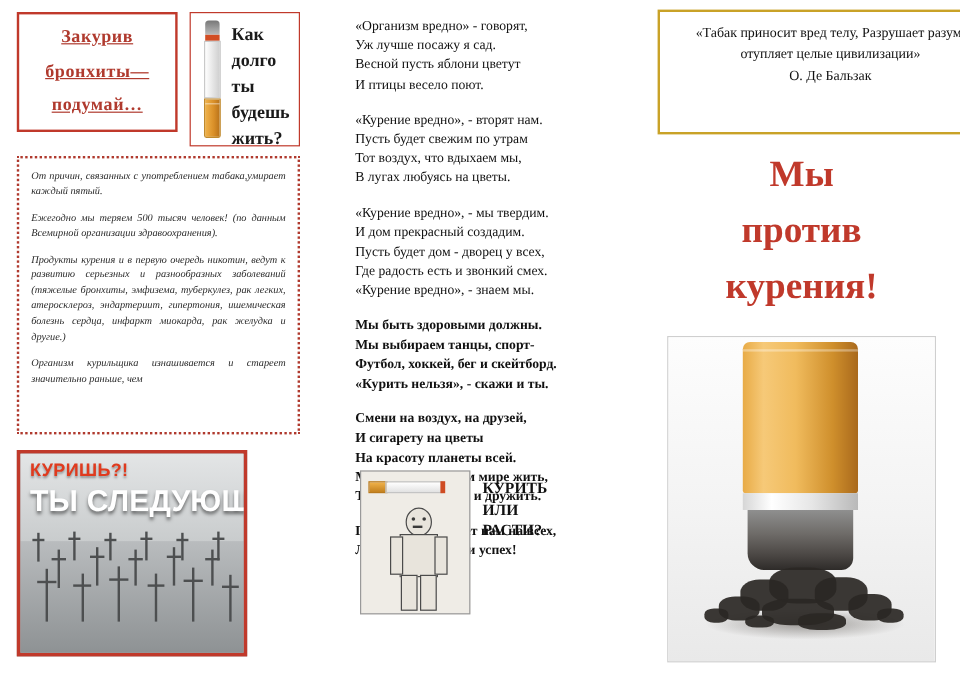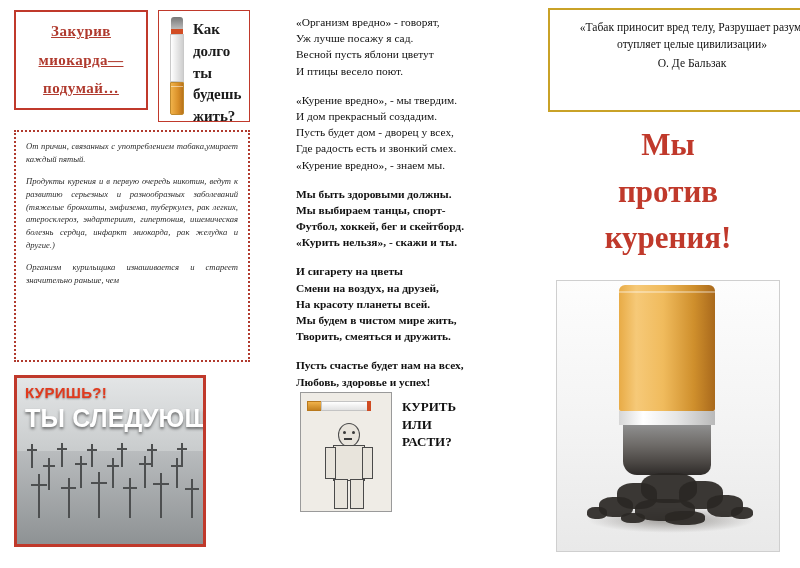--- a/index.html
+++ b/index.html
@@ -436,36 +436,37 @@
     background: radial-gradient(ellipse at center, rgba(90,85,80,0.55), rgba(255,255,255,0) 70%);
   }
 </style>
 </head>
 <body>
 
 <div class="page">
 
   <div class="title-box">
     <div class="line">Закурив</div>
-    <div class="line">миокарда—</div>
+    <div class="line">бронхиты—</div>
     <div class="line last">подумай…</div>
   </div>
 
   <div class="cig-box">
     <div class="cig-vert">
       <div class="ash"></div>
       <div class="ember"></div>
       <div class="paper"></div>
       <div class="filter"></div>
     </div>
     <div class="cig-q">Как долго ты будешь жить?</div>
   </div>
 
   <div class="facts-box">
     <p>От причин, связанных с употреблением табака,умирает каждый пятый.</p>
+    <p>Ежегодно мы теряем 500 тысяч человек! (по данным Всемирной организации здравоохранения).</p>
     <p>Продукты курения и в первую очередь никотин, ведут к развитию серьезных и разнообразных заболеваний (тяжелые бронхиты, эмфизема, туберкулез, рак легких, атеросклероз, эндартериит, гипертония, ишемическая болезнь сердца, инфаркт миокарда, рак желудка и другие.)</p>
     <p>Организм курильщика изнашивается и стареет значительно раньше, чем</p>
   </div>
 
   <div class="poster-box">
     <div class="poster-photo">
       <div class="sky"></div>
       <div class="ground"></div>
       <div class="cross" style="left:14px;  top:96px; width:16px; height:44px;">
           <span class="v"></span>
@@ -553,35 +554,41 @@
   </div>
 
   <div class="poem">
     <div class="stanza">
       <div>«Организм вредно» - говорят,</div>
       <div>Уж лучше посажу я сад.</div>
       <div>Весной пусть яблони цветут</div>
       <div>И птицы весело поют.</div>
     </div>
     <div class="stanza">
+      <div>«Курение вредно», - вторят нам.</div>
+      <div>Пусть будет свежим по утрам</div>
+      <div>Тот воздух, что вдыхаем мы,</div>
+      <div>В лугах любуясь на цветы.</div>
+    </div>
+    <div class="stanza">
       <div>«Курение вредно», - мы твердим.</div>
       <div>И дом прекрасный создадим.</div>
       <div>Пусть будет дом - дворец у всех,</div>
       <div>Где радость есть и звонкий смех.</div>
       <div>«Курение вредно», - знаем мы.</div>
     </div>
     <div class="stanza bold">
       <div>Мы быть здоровыми должны.</div>
       <div>Мы выбираем танцы, спорт-</div>
       <div>Футбол, хоккей, бег и скейтборд.</div>
       <div>«Курить нельзя», - скажи и ты.</div>
     </div>
     <div class="stanza bold">
+      <div>Смени на воздух, на друзей,</div>
       <div>И сигарету на цветы</div>
-      <div>Смени на воздух, на друзей,</div>
       <div>На красоту планеты всей.</div>
       <div>Мы будем в чистом мире жить,</div>
       <div>Творить, смеяться и дружить.</div>
     </div>
     <div class="stanza bold">
       <div>Пусть счастье будет нам на всех,</div>
       <div>Любовь, здоровье и успех!</div>
     </div>
   </div>
 

